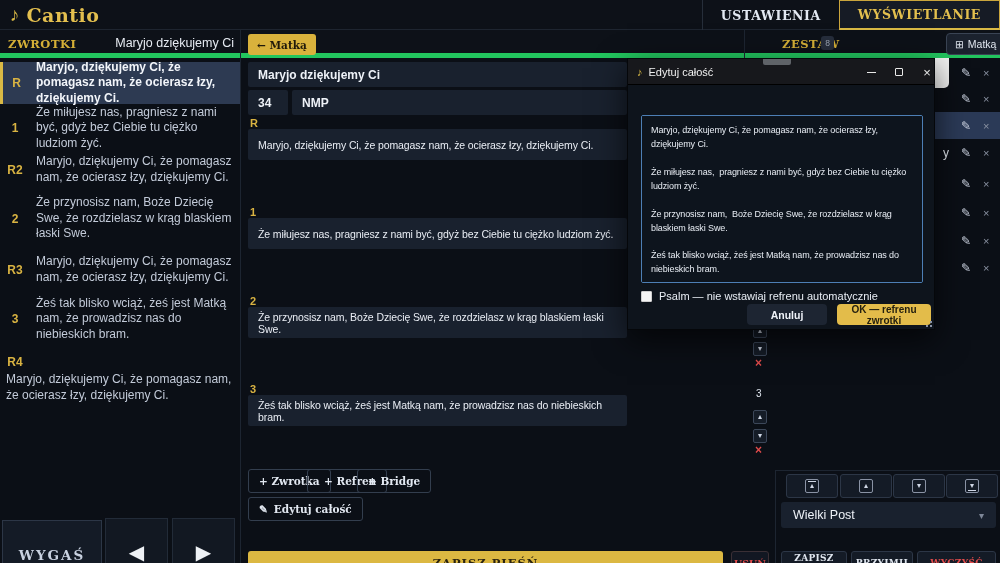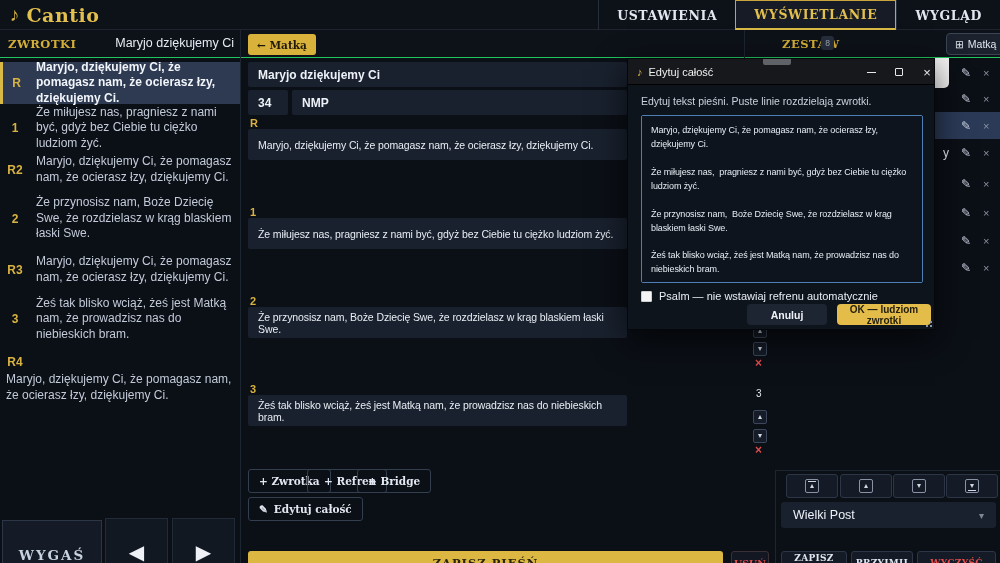--- a/index.html
+++ b/index.html
@@ -17,21 +17,21 @@
                color:#e3bf4e; letter-spacing:.5px; }
   .tabs { position:absolute; right:0; top:0; height:30px; display:flex; }
   .tab { height:30px; padding:0 18px; display:flex; align-items:center;
          font-family:"DejaVu Serif", serif; font-weight:bold; font-size:12.5px;
          letter-spacing:.6px; color:#e2e8f1; border-left:1px solid #262e3a; cursor:pointer; }
   .tab.active { color:#e3bf4e; background:#161b25; border:1px solid #caa53d;
                 border-bottom:2px solid #d9b945; }
 
   
   .subheader { position:absolute; left:0; top:30px; width:1000px; height:28px;
-               background:#0d1118; border-bottom:1px solid #22c55e; }
+               background:#0d1118; border-bottom:5px solid #22c55e; }
   .zwrotki-label { position:absolute; left:8px; top:7px; font-family:"DejaVu Serif", serif;
                    font-weight:bold; font-size:11.5px; color:#d4af37; letter-spacing:.5px; }
   .sub-song-title { position:absolute; left:100px; top:6px; width:134px; text-align:right;
                     font-size:12.5px; color:#e6ebf2; white-space:nowrap; overflow:hidden; }
   .btn-back { position:absolute; left:248px; top:4px; height:21px; padding:0 9px;
               background:#d9b23c; border:none; border-radius:3px;
               font-family:"DejaVu Serif", serif; font-weight:bold; font-size:10.5px;
               color:#20190a; cursor:pointer; }
   .zestaw-label { position:absolute; left:782px; top:7px; font-family:"DejaVu Serif", serif;
                   font-weight:bold; font-size:11.5px; color:#d4af37; letter-spacing:.5px; }
@@ -183,21 +183,20 @@
 <div id="app">
 
   <header class="topbar">
     <div class="logo">
       <span class="logo-icon">♪</span>
       <span class="logo-name">Cantio</span>
     </div>
     <nav class="tabs">
       <div class="tab">USTAWIENIA</div>
       <div class="tab active">WYŚWIETLANIE</div>
-      <div class="tab">WYGLĄD</div>
     </nav>
   </header>
 
   <div class="subheader">
     <span class="zwrotki-label">ZWROTKI</span>
     <span class="sub-song-title">Maryjo dziękujemy Ci</span>
     <button class="btn-back">
       <span>←</span>
       <span>Matką</span>
     </button>
@@ -358,34 +357,33 @@
       <span class="win-btn wb-min">
           <i></i>
         </span>
       <span class="win-btn wb-max">
           <i></i>
         </span>
       <span class="win-btn wb-close">
           <span>×</span>
         </span>
     </div>
-    <div class="modal-instruction">Edytuj tekst pieśni. Puste linie rozdzielają zwrotki.</div>
     <textarea class="modal-textarea" spellcheck="false" style="">Maryjo, dziękujemy Ci, że pomagasz nam, że ocierasz łzy, dziękujemy Ci.
 
 Że miłujesz nas,  pragniesz z nami być, gdyż bez Ciebie tu ciężko ludziom żyć.
 
 Że przynosisz nam,  Boże Dziecię Swe, że rozdzielasz w krąg  blaskiem łaski Swe.
 
 Żeś tak blisko wciąż, żeś jest Matką nam, że prowadzisz nas do niebieskich bram.</textarea>
     <div class="modal-checkrow">
       <span class="modal-checkbox"></span>
       <span class="modal-checklabel">Psalm — nie wstawiaj refrenu automatycznie</span>
     </div>
     <button class="btn-cancel">Anuluj</button>
-    <button class="btn-ok">OK — ludziom zwrotki</button>
+    <button class="btn-ok">OK — refrenu zwrotki</button>
     <span class="resize-grip">
         <i></i>
         <i></i>
         <i></i>
       </span>
   </div>
 
 </div>
 
 </body></html>

